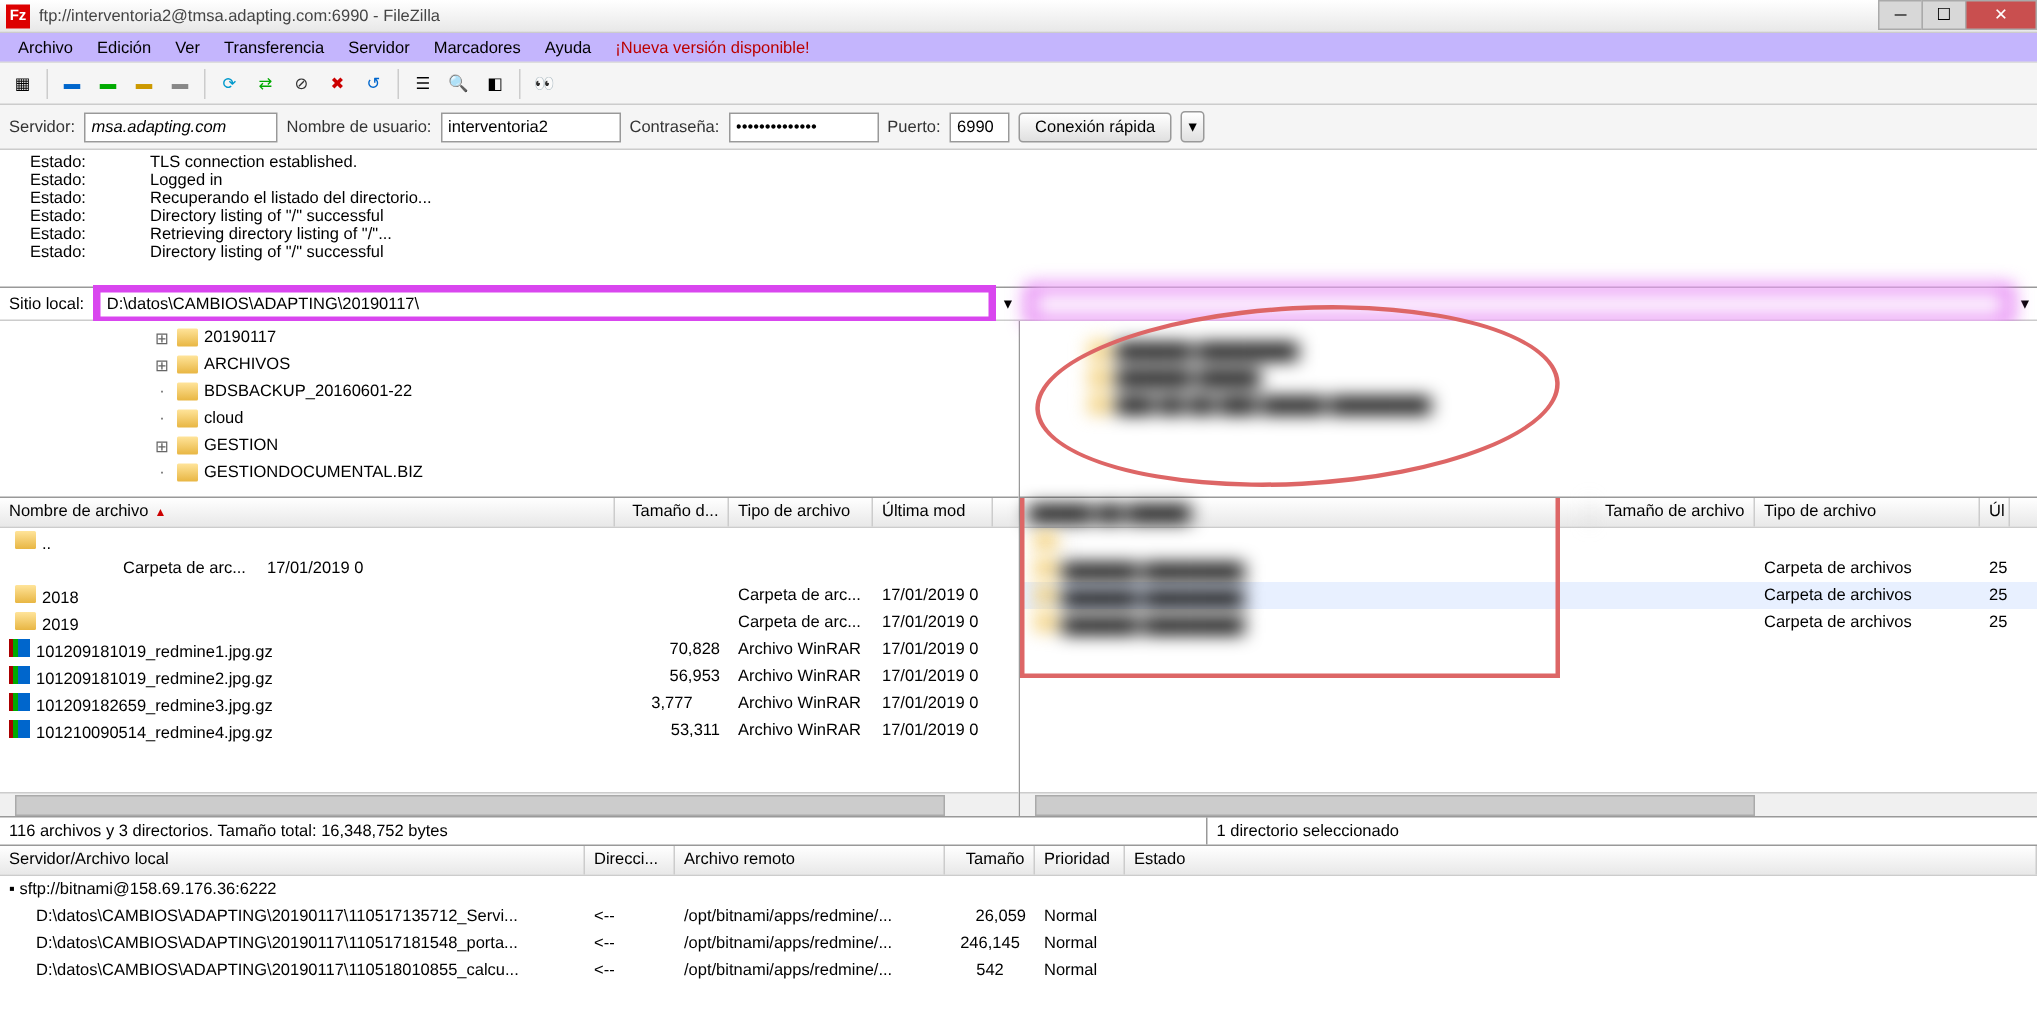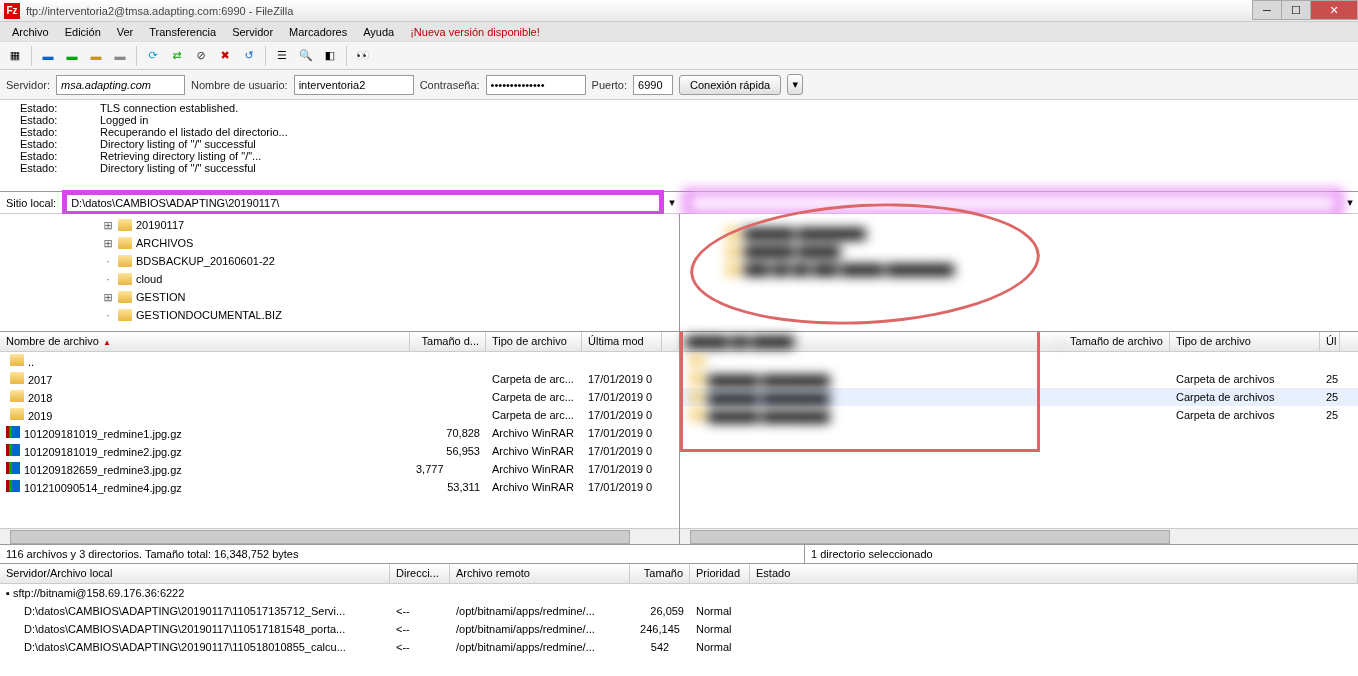--- a/index.html
+++ b/index.html
@@ -5,21 +5,21 @@
 * { margin: 0; padding: 0; box-sizing: border-box; font-family: "Segoe UI", Tahoma, sans-serif; font-size: 11px; }
 body { background: #fff; width: 1358px; height: 676px; overflow: hidden; position: relative; }
 
 .titlebar { height: 22px; background: linear-gradient(#fff,#e8e8e8); display: flex; align-items: center; padding: 0 4px; border-bottom: 1px solid #ccc; }
 .titlebar-icon { width: 16px; height: 16px; background: #d00; color: #fff; font-weight: bold; text-align: center; line-height: 16px; margin-right: 6px; font-size: 10px; }
 .titlebar-text { flex: 1; color: #444; }
 .win-btns { display: flex; position: absolute; right: 0; top: 0; }
 .win-btn { width: 30px; height: 20px; background: #d8d8d8; border: 1px solid #aaa; margin-left: -1px; text-align: center; line-height: 18px; cursor: pointer; }
 .win-btn.close { background: #c94f4f; color: #fff; width: 48px; }
 
-.menubar { height: 20px; background: #e5e5e5; display: flex; align-items: center; padding: 0 4px; border-bottom: 1px solid #ddd; }
+.menubar { height: 20px; background: #c4b5fd; display: flex; align-items: center; padding: 0 4px; border-bottom: 1px solid #ddd; }
 .menu-item { padding: 2px 8px; cursor: pointer; }
 .update-notice { color: #b00; margin-left: 8px; }
 
 .toolbar { height: 28px; background: #f5f5f5; display: flex; align-items: center; padding: 2px 4px; gap: 2px; border-bottom: 1px solid #ccc; }
 .tb-btn { width: 22px; height: 22px; border: 1px solid transparent; display: flex; align-items: center; justify-content: center; cursor: pointer; }
 .tb-sep { width: 1px; height: 20px; background: #ccc; margin: 0 3px; }
 .tb-icon { display: inline-block; }
 
 .quickbar { height: 30px; background: #f5f5f5; display: flex; align-items: center; padding: 2px 6px; gap: 6px; border-bottom: 1px solid #ccc; }
 .qb-label { color: #333; }
@@ -241,21 +241,20 @@
       <div class="lh-col" style="width:80px">Última mod</div>
     </div>
     <div class="filelist" id="localfiles">
         <div class="fl-row">
           <div class="fl-cell" style="width:410px"><span class="foldericon fl-icon"></span>..</div>
           <div class="fl-cell" style="width:76px;text-align:right"></div>
           <div class="fl-cell" style="width:96px"></div>
           <div class="fl-cell" style="width:80px"></div>
         </div>
         <div class="fl-row">
-          <div class="fl-cell" style="width:410px"><span class="foldericon fl-icon"></span>2017</div>
           <div class="fl-cell" style="width:76px;text-align:right"></div>
           <div class="fl-cell" style="width:96px">Carpeta de arc...</div>
           <div class="fl-cell" style="width:80px">17/01/2019 0</div>
         </div>
         <div class="fl-row">
           <div class="fl-cell" style="width:410px"><span class="foldericon fl-icon"></span>2018</div>
           <div class="fl-cell" style="width:76px;text-align:right"></div>
           <div class="fl-cell" style="width:96px">Carpeta de arc...</div>
           <div class="fl-cell" style="width:80px">17/01/2019 0</div>
         </div>
@@ -272,21 +271,21 @@
           <div class="fl-cell" style="width:80px">17/01/2019 0</div>
         </div>
         <div class="fl-row">
           <div class="fl-cell" style="width:410px"><span class="fl-icon gz-icon"></span>101209181019_redmine2.jpg.gz</div>
           <div class="fl-cell" style="width:76px;text-align:right">56,953</div>
           <div class="fl-cell" style="width:96px">Archivo WinRAR</div>
           <div class="fl-cell" style="width:80px">17/01/2019 0</div>
         </div>
         <div class="fl-row">
           <div class="fl-cell" style="width:410px"><span class="fl-icon gz-icon"></span>101209182659_redmine3.jpg.gz</div>
-          <div class="fl-cell" style="width:76px;text-align:left">3,777</div>
+          <div class="fl-cell" style="width:76px;text-align:center">3,777</div>
           <div class="fl-cell" style="width:96px">Archivo WinRAR</div>
           <div class="fl-cell" style="width:80px">17/01/2019 0</div>
         </div>
         <div class="fl-row">
           <div class="fl-cell" style="width:410px"><span class="fl-icon gz-icon"></span>101210090514_redmine4.jpg.gz</div>
           <div class="fl-cell" style="width:76px;text-align:right">53,311</div>
           <div class="fl-cell" style="width:96px">Archivo WinRAR</div>
           <div class="fl-cell" style="width:80px">17/01/2019 0</div>
         </div>
       </div>

